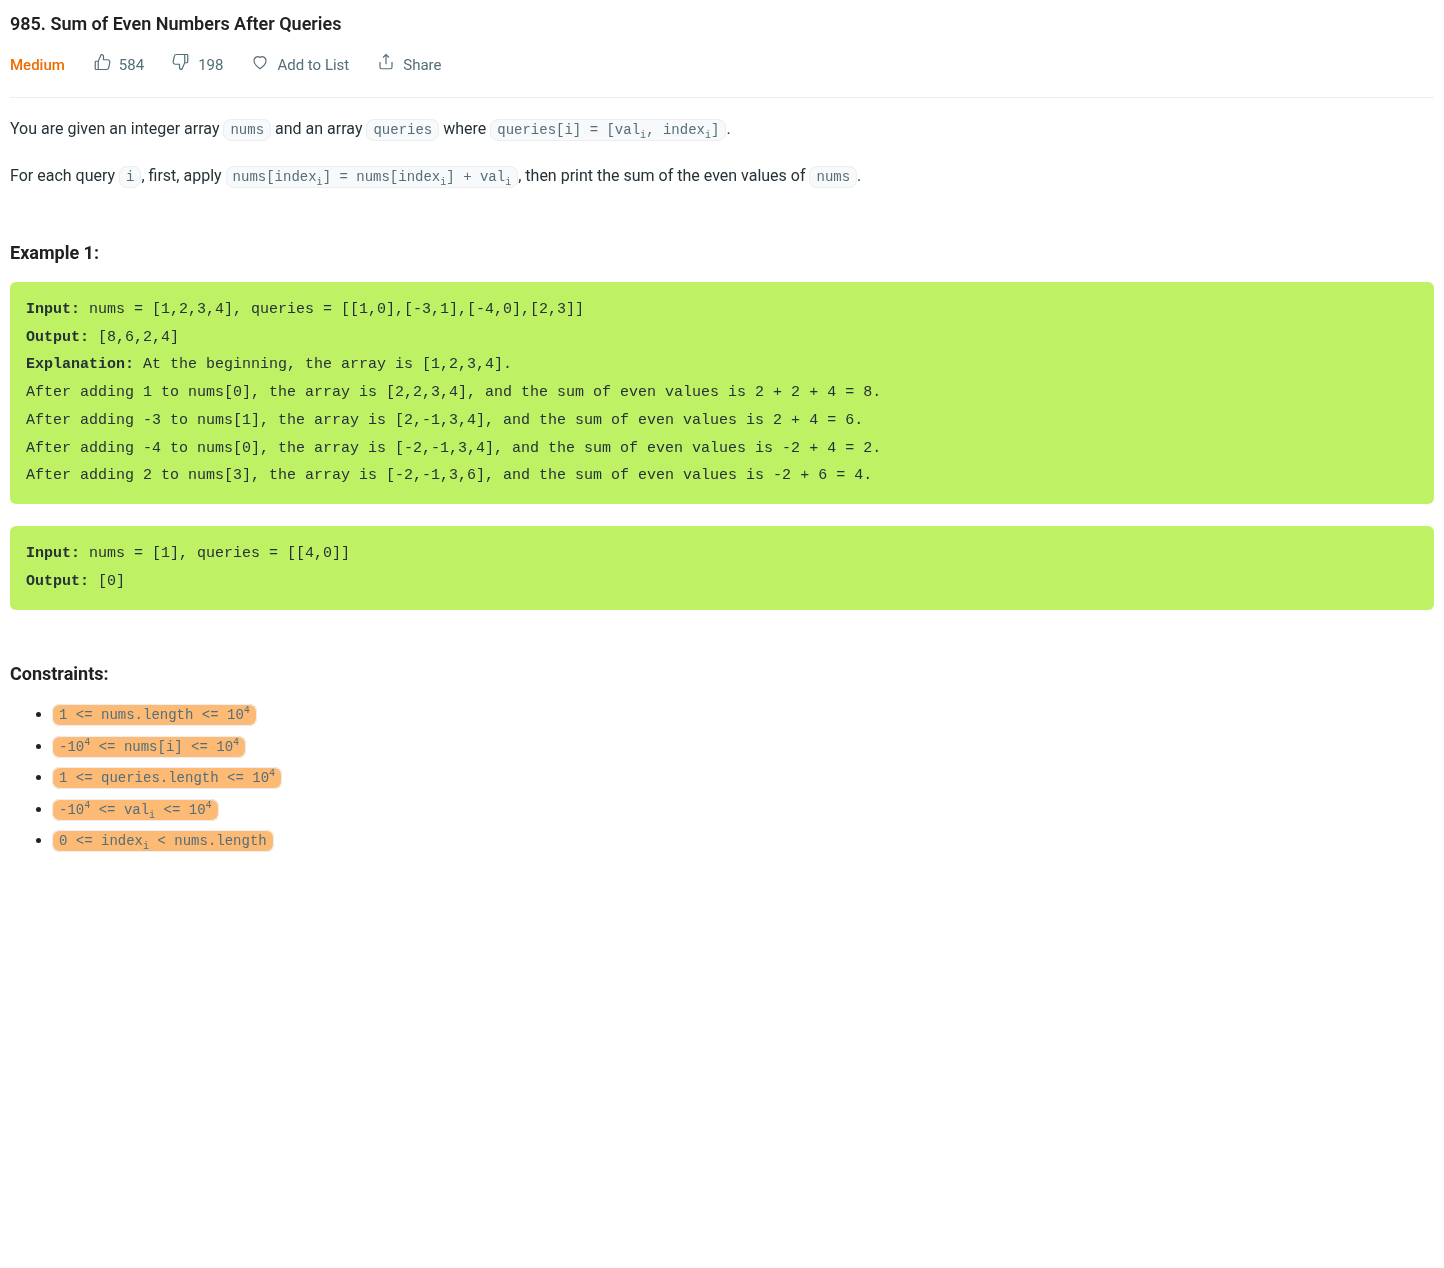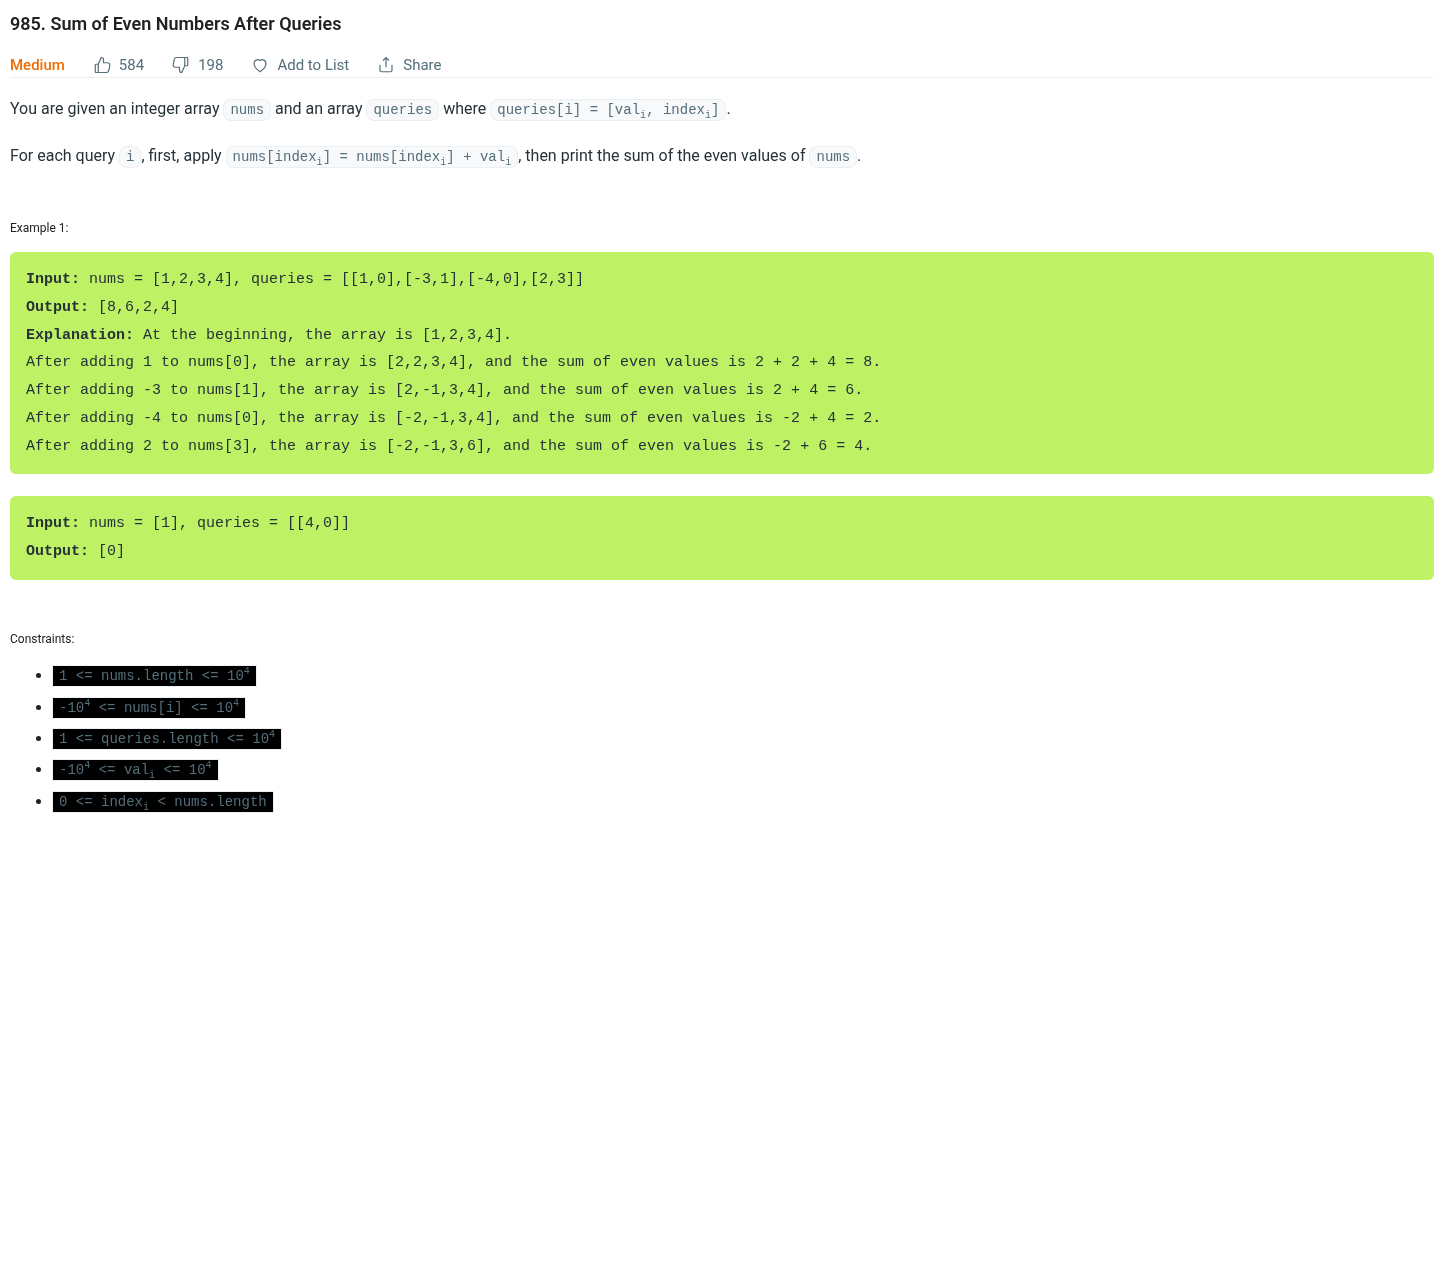--- a/index.html
+++ b/index.html
@@ -16,76 +16,75 @@
   h1.title {
     font-size: 18px;
     font-weight: 600;
     margin: 0 0 14px 0;
     color: #212121;
   }
   .meta-row {
     display: flex;
     align-items: center;
     gap: 28px;
-    padding-bottom: 0;
+    padding-bottom: 20px;
     border-bottom: 1px solid #eee;
     margin-bottom: 18px;
   }
   .difficulty {
     color: #ef6c00;
     font-weight: 500;
     font-size: 15px;
   }
   .meta-item {
     display: inline-flex;
-    align-items: center;
     gap: 8px;
     color: #546e7a;
     font-size: 15px;
     cursor: pointer;
   }
   .meta-item svg { width: 18px; height: 18px; stroke: #546e7a; fill: none; stroke-width: 1.6; }
   .desc p { margin: 0 0 22px 0; color: #263238; font-size: 16px; }
   code.inline {
     font-family: "SFMono-Regular", Consolas, "Liberation Mono", Menlo, monospace;
     background: #f7f9fa;
     border: 1px solid #eceff1;
     border-radius: 8px;
     padding: 2px 6px;
     font-size: 14px;
     color: #546e7a;
   }
   sub, sup { font-size: 0.72em; line-height: 0; }
   em { font-style: italic; }
   h3.section {
-    font-size: 12px;
-    font-weight: 400;
+    font-size: 18px;
+    font-weight: 700;
     margin: 50px 0 14px 0;
     color: #212121;
   }
   h3.section.ex { margin-top: 50px; }
   pre.example {
     background: #bef264;
     border-radius: 6px;
     padding: 14px 16px;
     font-family: "SFMono-Regular", Consolas, "Liberation Mono", Menlo, monospace;
     font-size: 15px;
     line-height: 1.85;
     color: #263238;
     white-space: pre-wrap;
     margin: 0 0 22px 0;
   }
   pre.example b { font-weight: 700; }
   ul.constraints { margin: 6px 0 0 0; padding-left: 42px; }
   ul.constraints li { margin: 7px 0; font-size: 15px; color: #212121; }
   ul.constraints code {
     font-family: "SFMono-Regular", Consolas, "Liberation Mono", Menlo, monospace;
-    background: #000000;
+    background: #fdba74;
     border: 1px solid #eceff1;
-    border-radius: 0;
+    border-radius: 8px;
     padding: 2px 6px;
     font-size: 14px;
     color: #546e7a;
   }
 </style>
 </head>
 <body>
 
 <div class="container">
   <h1 class="title">985. Sum of Even Numbers After Queries</h1>

